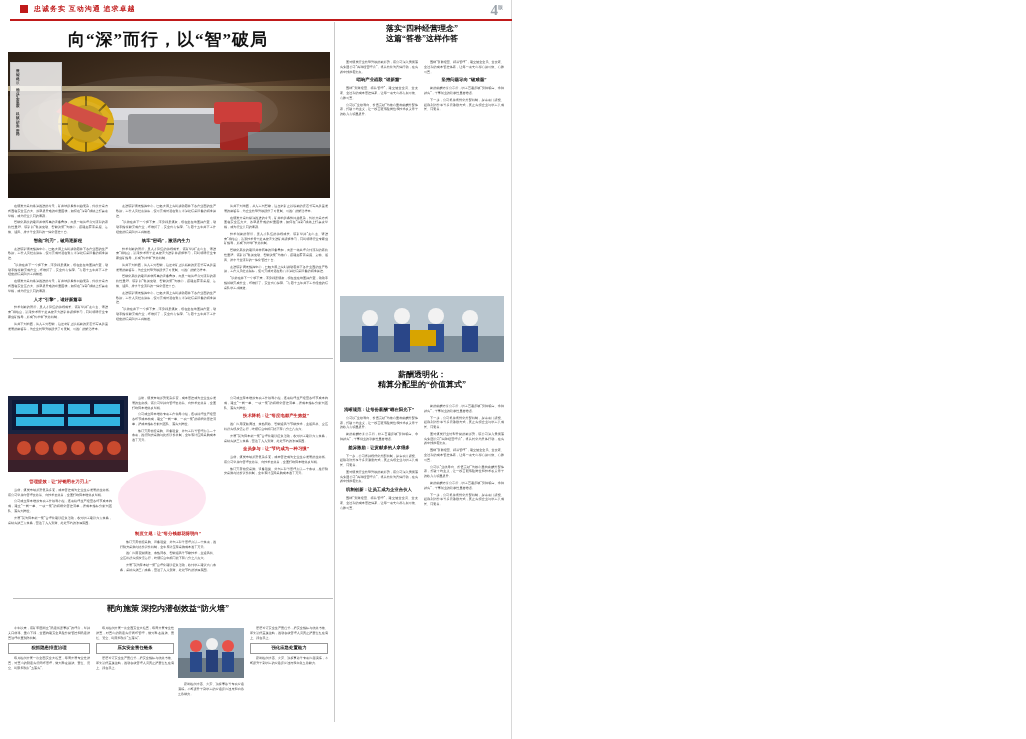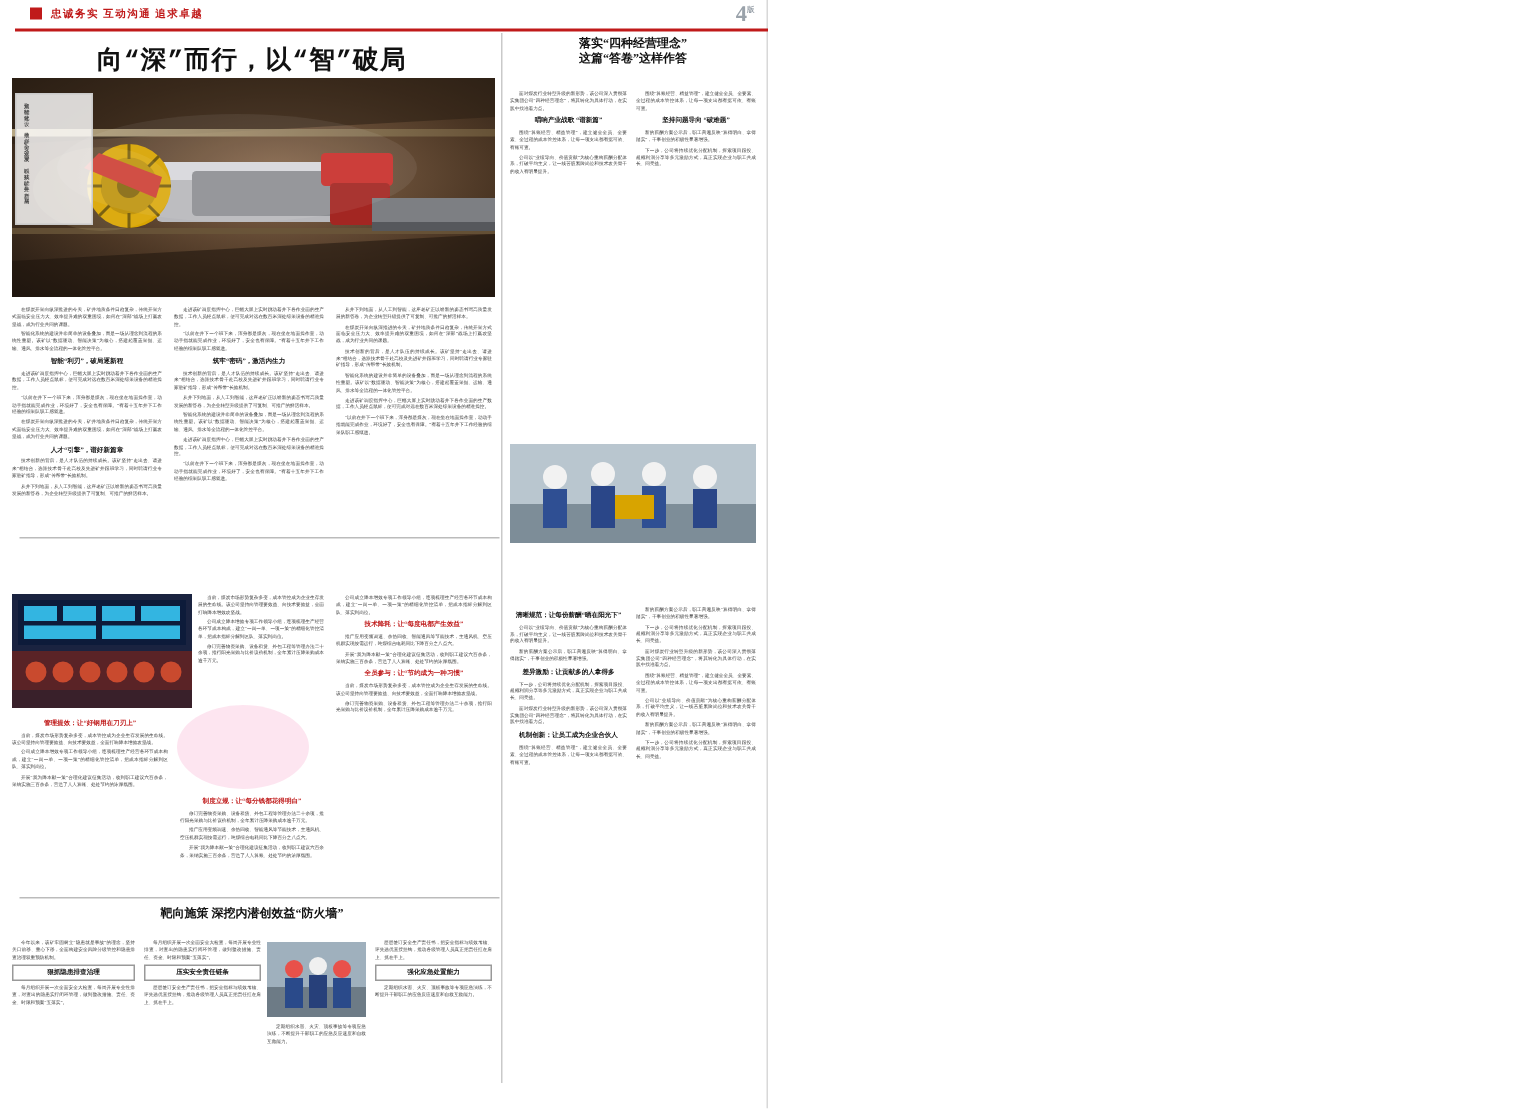--- a/index.html
+++ b/index.html
@@ -16,21 +16,21 @@
   .slogan-txt{font-size:7px;color:#c01a1a;letter-spacing:1px;font-weight:bold;}
   .page-num{position:absolute;right:8px;top:2px;font-size:15px;color:#9aa2aa;font-weight:bold;}
   .page-num small{font-size:5px;vertical-align:super;}
   .rule{height:1px;background:#bbb;margin:2px 5px 0 5px;}
   .rule.red{background:#c01a1a;height:2px;}
   .sub-h{font-size:4.4px;font-weight:bold;text-align:center;margin:3px 0 2px;color:#111;}
   .sub-h.red{color:#c01a1a;}
   .sub-h.box{border:0.5px solid #999;padding:1px 0;}
 
   
-  .head-main{font-size:17px;font-weight:bold;letter-spacing:1px;color:#111;text-align:center;font-family:Liberation Mono, monospace;}
+  .head-main{font-size:17px;font-weight:bold;letter-spacing:1px;color:#111;text-align:center;font-family:Liberation Serif, serif;}
   .head-mid{font-size:10px;font-weight:bold;color:#111;text-align:center;line-height:1.25;}
   .head-sm{font-size:8px;font-weight:bold;color:#111;text-align:center;line-height:1.3;}
 
   
   .photo{position:absolute;overflow:hidden;}
 
   
   #lead-head{position:absolute;left:8px;top:28px;width:320px;}
   #lead-photo{left:8px;top:52px;width:322px;height:146px;}
   #lead-kicker{position:absolute;left:10px;top:62px;width:52px;height:88px;background:rgba(255,255,255,.82);border:0.5px solid #c9c9c9;padding:3px;box-sizing:border-box;}
@@ -295,20 +295,22 @@
             <rect x="54" y="28" width="16" height="28" fill="#2a4688"></rect>
           <circle cx="96" cy="20" r="8" fill="#f2f2f2"></circle>
             <rect x="88" y="28" width="16" height="28" fill="#2f4f93"></rect>
           <circle cx="130" cy="22" r="8" fill="#f2f2f2"></circle>
             <rect x="122" y="30" width="16" height="26" fill="#2a4688"></rect>
           <rect x="70" y="34" width="26" height="16" fill="#d8a400"></rect>
         </g>
       </svg>
     </div>
 
+    <div id="mid2-head" class="head-sm" style="white-space:pre-line;">薪酬透明化：
+精算分配里的“价值算式”</div>
 
     <div class="lcol" style="left:340px;top:404px;width:78px;">
       <div class="sub-h">清晰规范：让每份薪酬“晒在阳光下”</div>
       <p>公司以“业绩导向、价值贡献”为核心重构薪酬分配体系，打破平均主义，让一线苦脏累险岗位和技术攻关骨干的收入有明显提升。</p>
       <p>新的薪酬方案公示后，职工普遍反映“算得明白、拿得踏实”，干事创业的积极性显著增强。</p>
       <div class="sub-h">差异激励：让贡献多的人拿得多</div>
       <p>下一步，公司将持续优化分配机制，探索项目跟投、超额利润分享等多元激励方式，真正实现企业与职工共成长、同受益。</p>
       <p>面对煤炭行业转型升级的新形势，该公司深入贯彻落实集团公司“四种经营理念”，将其转化为具体行动，在实践中找准着力点。</p>
       <div class="sub-h">机制创新：让员工成为企业合伙人</div>
       <p>围绕“算账经营、精益管理”，建立健全全员、全要素、全过程的成本管控体系，让每一项支出都有据可依、有账可查。</p>

